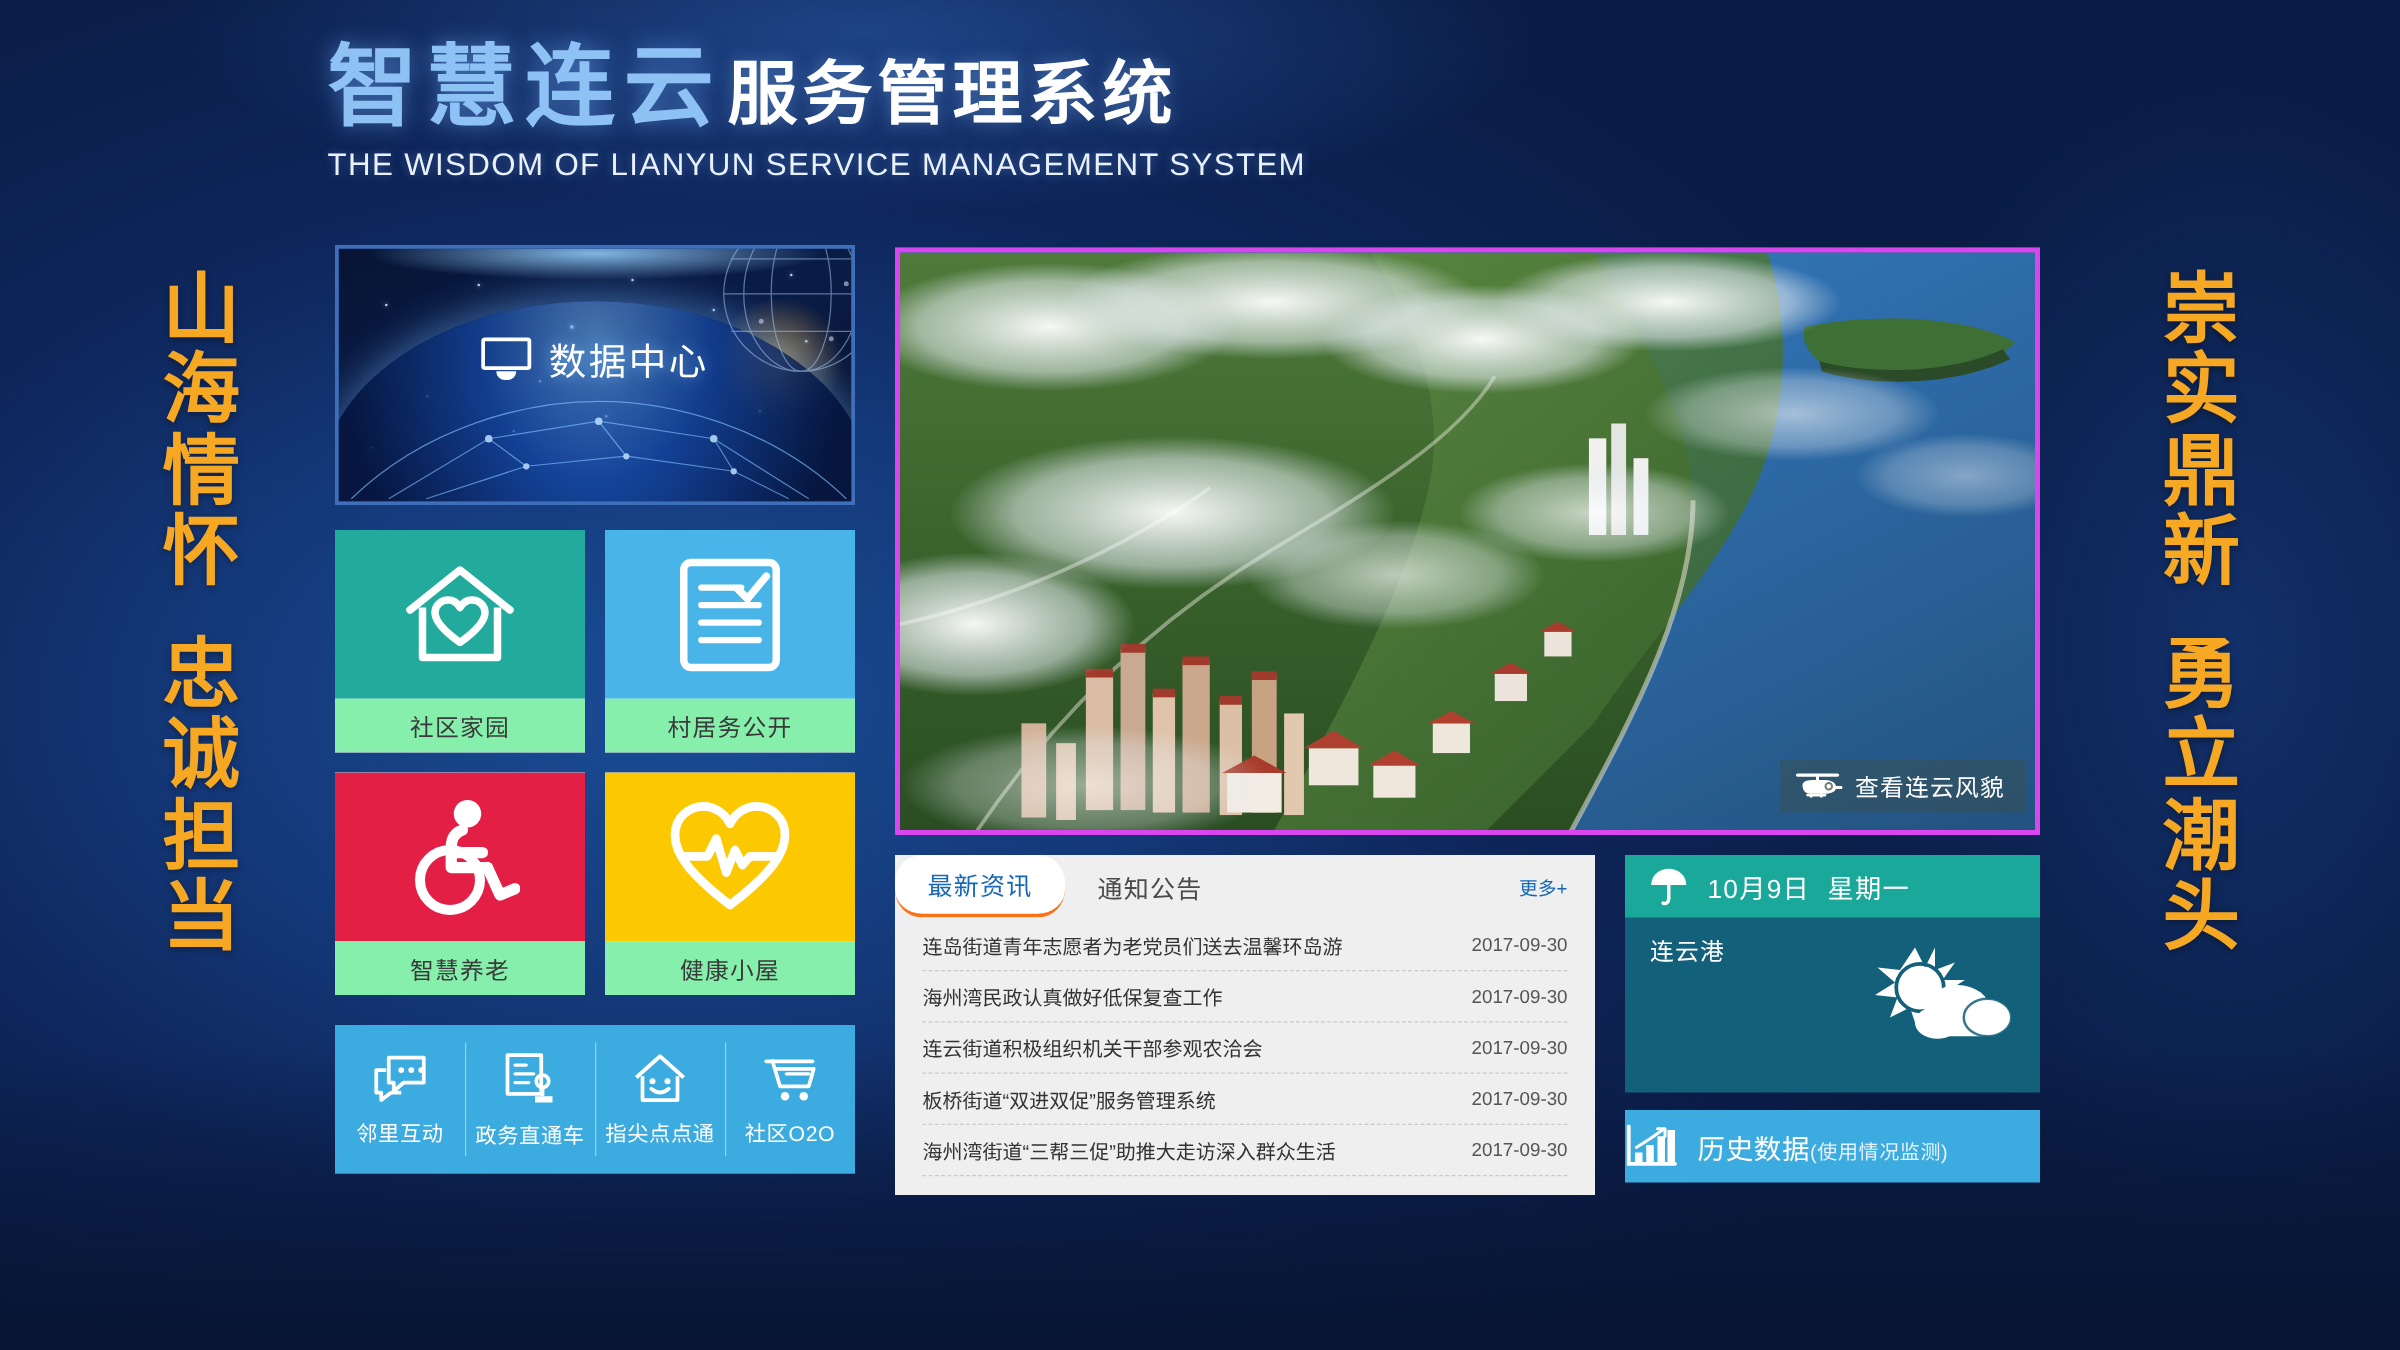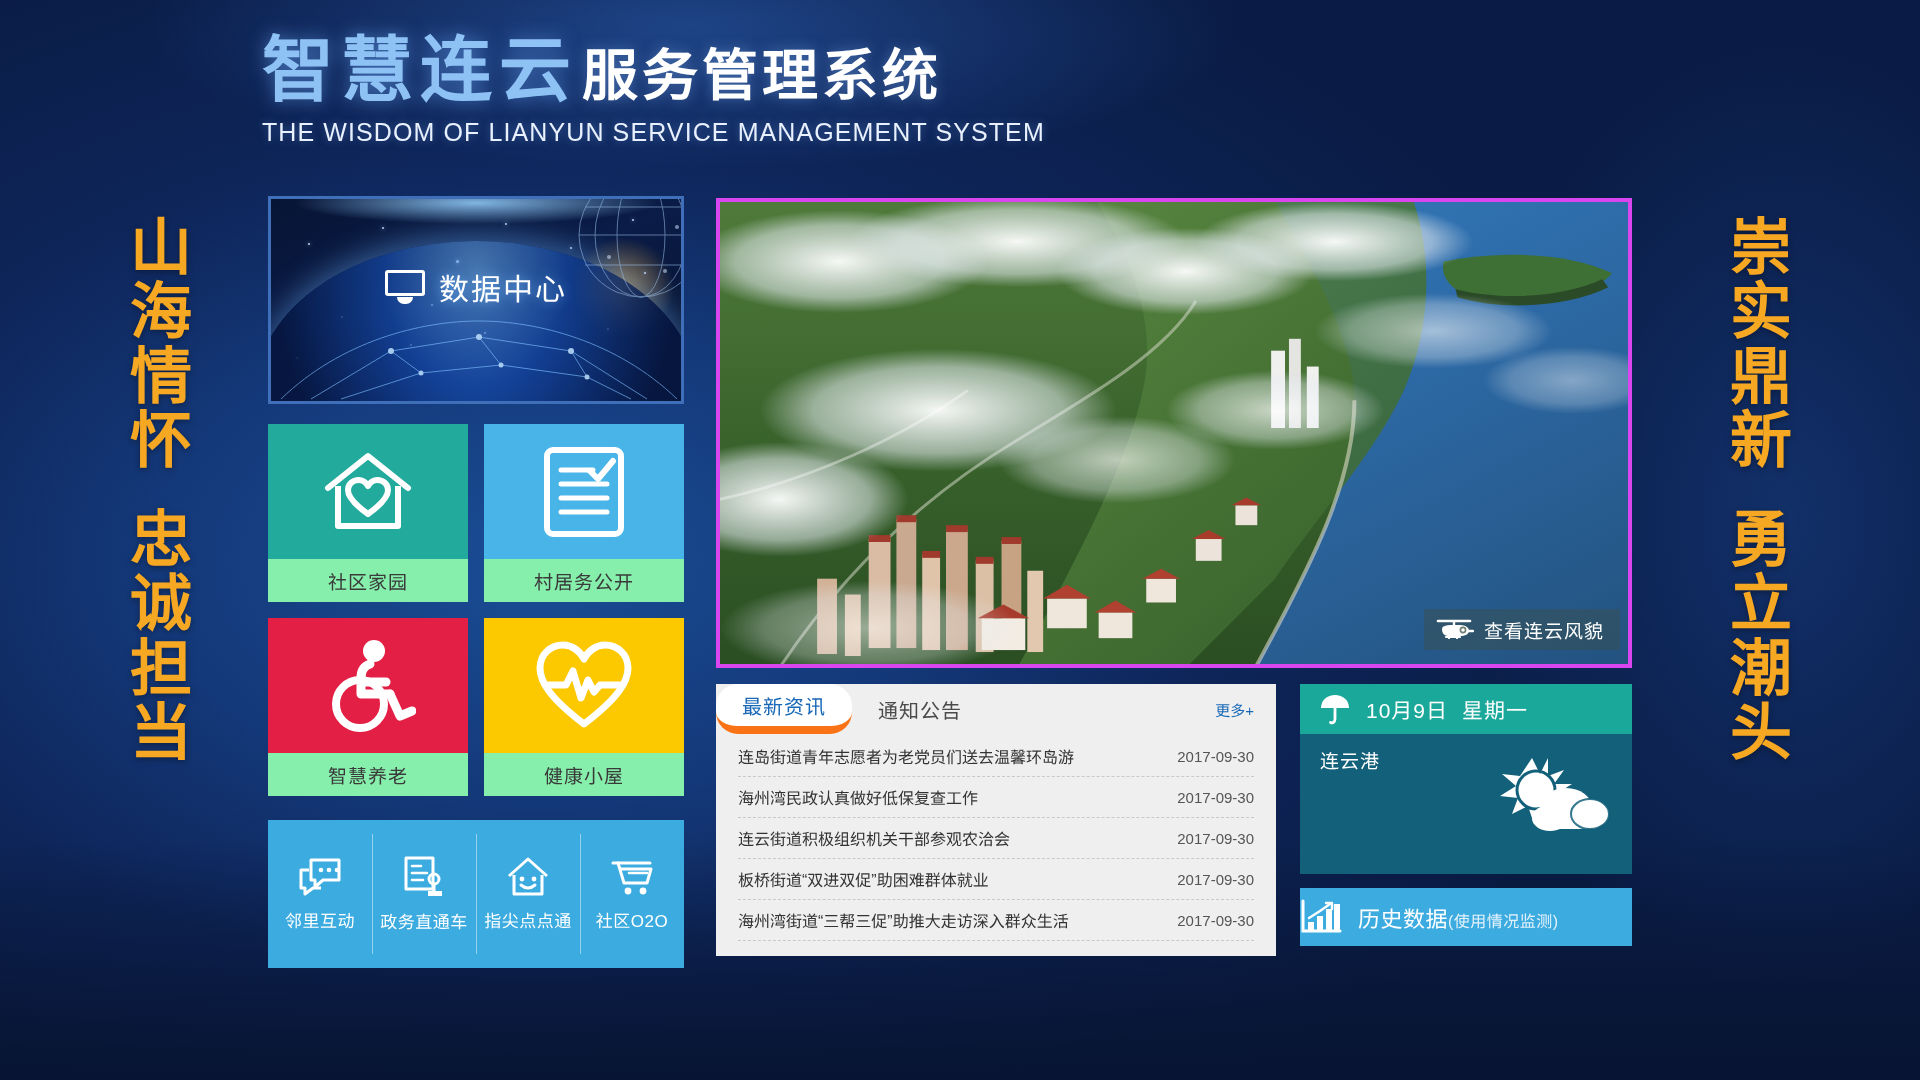--- a/index.html
+++ b/index.html
@@ -128,21 +128,21 @@
   .tile .cap {
     height: 43px; background:#86efac; color:#3a3a3a; font-size:19px;
     display:flex; align-items:center; justify-content:center; letter-spacing:1px;
   }
   .tile-1 { left:0;   top:0; }
   .tile-2 { left:216px; top:0;justify-content:center; }
   .tile-3 { left:0;   top:194px; }
   .tile-4 { left:216px; top:194px; }
 
   .quick {
-    position:absolute; left:268px; top:820px; width:416px; height:148px;
+    position:absolute; left:268px; top:820px; width:416px; height:119px;
     background:#3cabe0; display:flex;
   }
   .quick-item {
     flex:1; display:flex; flex-direction:column; align-items:center; justify-content:center;
     gap:9px; color:#fff; cursor:pointer; position:relative;
   }
   .quick-item + .quick-item::before {
     content:""; position:absolute; left:0; top:14px; bottom:14px; width:1px;
     background:rgba(255,255,255,.45);
   }
@@ -169,21 +169,21 @@
   .news {
     position:absolute; left:716px; top:684px; width:560px; height:272px;
     background:#efefef;
   }
   .news-tabs { display:flex; align-items:stretch; height:50px; position:relative; }
   .news-tab {
     padding: 0 26px; display:flex; align-items:center; justify-content:center;
     font-size:20px; color:#4a4a4a; cursor:pointer; letter-spacing:1px;
   }
   .news-tab.active {
-    background:#fff; color:#1868b7; border-bottom:8px solid #f97316;border-radius:22px;
+    background:#fff; color:#1868b7; border-bottom:3px solid #f97316;border-radius:22px;
   }
   .news-more {
     margin-left:auto; display:flex; align-items:center; padding-right:22px;
     font-size:15px; color:#1868b7; cursor:pointer;
   }
   .news-list { padding: 2px 22px 0 22px; }
   .news-row {
     display:flex; align-items:center; height:41px;
     border-bottom:1px dashed #c9c9c9; cursor:pointer;
   }
@@ -540,21 +540,21 @@
       </div>
       <div class="news-row">
         <span class="news-title">海州湾民政认真做好低保复查工作</span>
         <span class="news-date">2017-09-30</span>
       </div>
       <div class="news-row">
         <span class="news-title">连云街道积极组织机关干部参观农洽会</span>
         <span class="news-date">2017-09-30</span>
       </div>
       <div class="news-row">
-        <span class="news-title">板桥街道“双进双促”助困难群体就业</span>
+        <span class="news-title">板桥街道“双进双促”服务管理系统</span>
         <span class="news-date">2017-09-30</span>
       </div>
       <div class="news-row">
         <span class="news-title">海州湾街道“三帮三促”助推大走访深入群众生活</span>
         <span class="news-date">2017-09-30</span>
       </div>
     </div>
   </div>
 
   <div class="weather">

